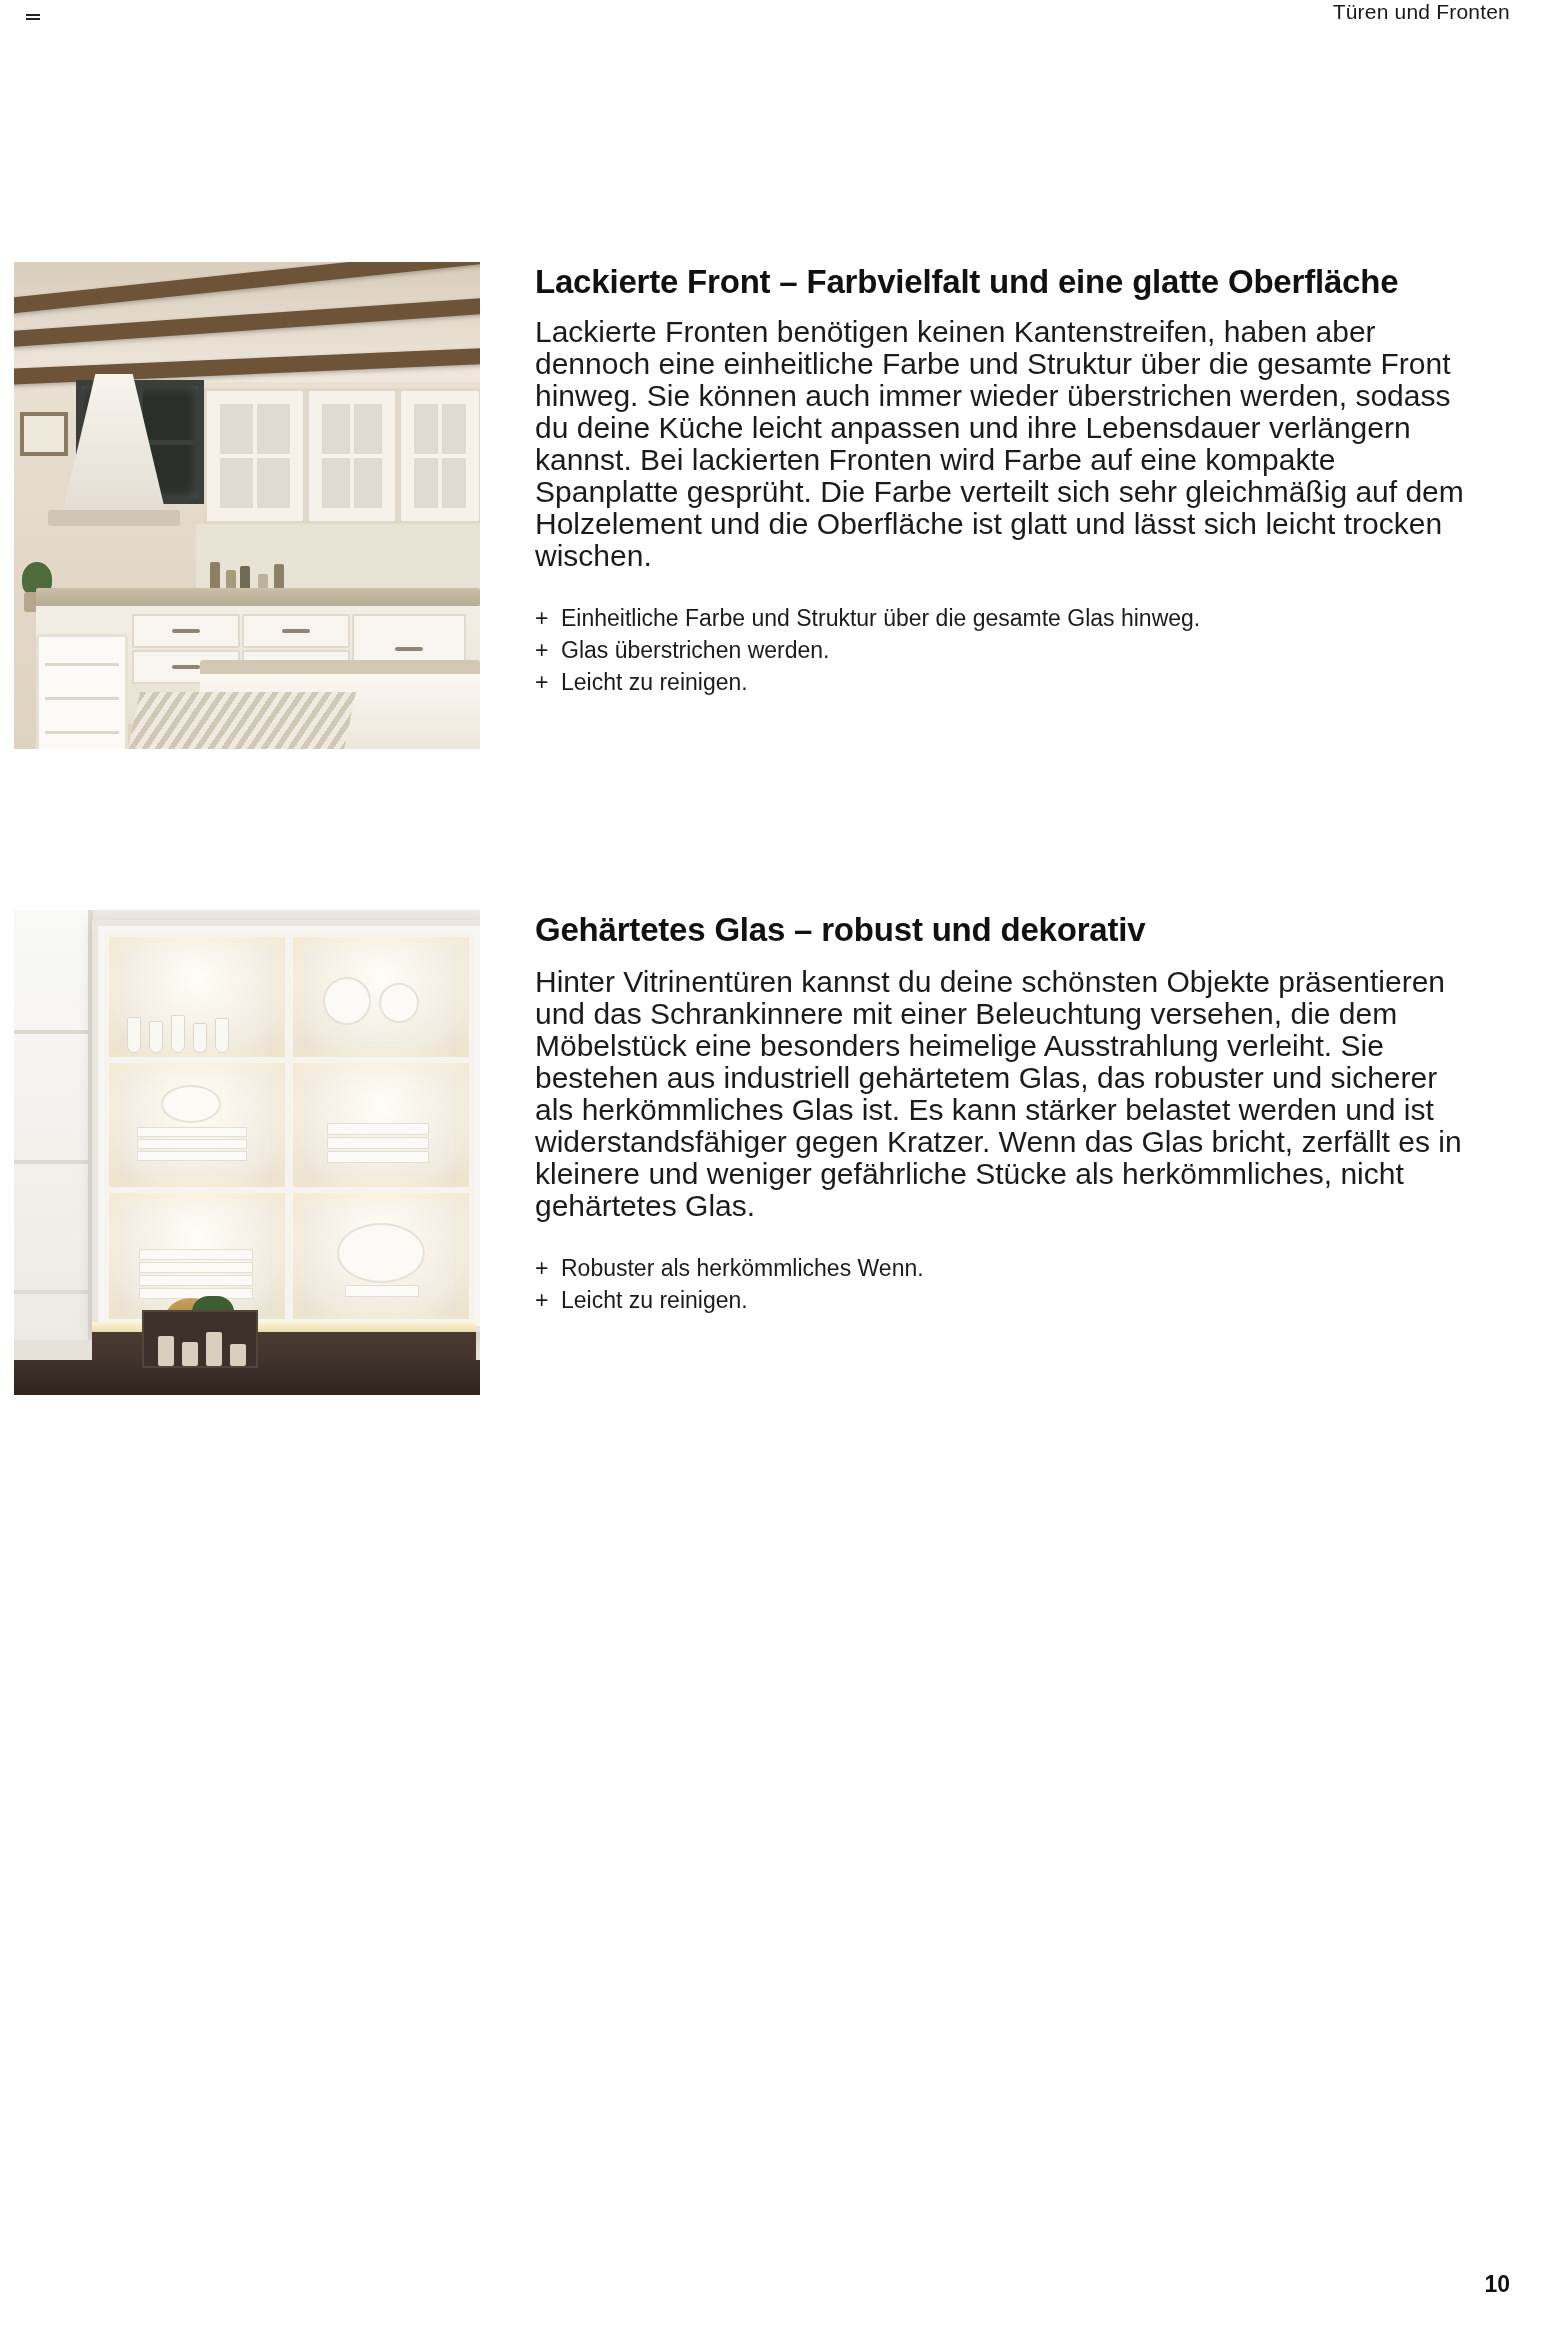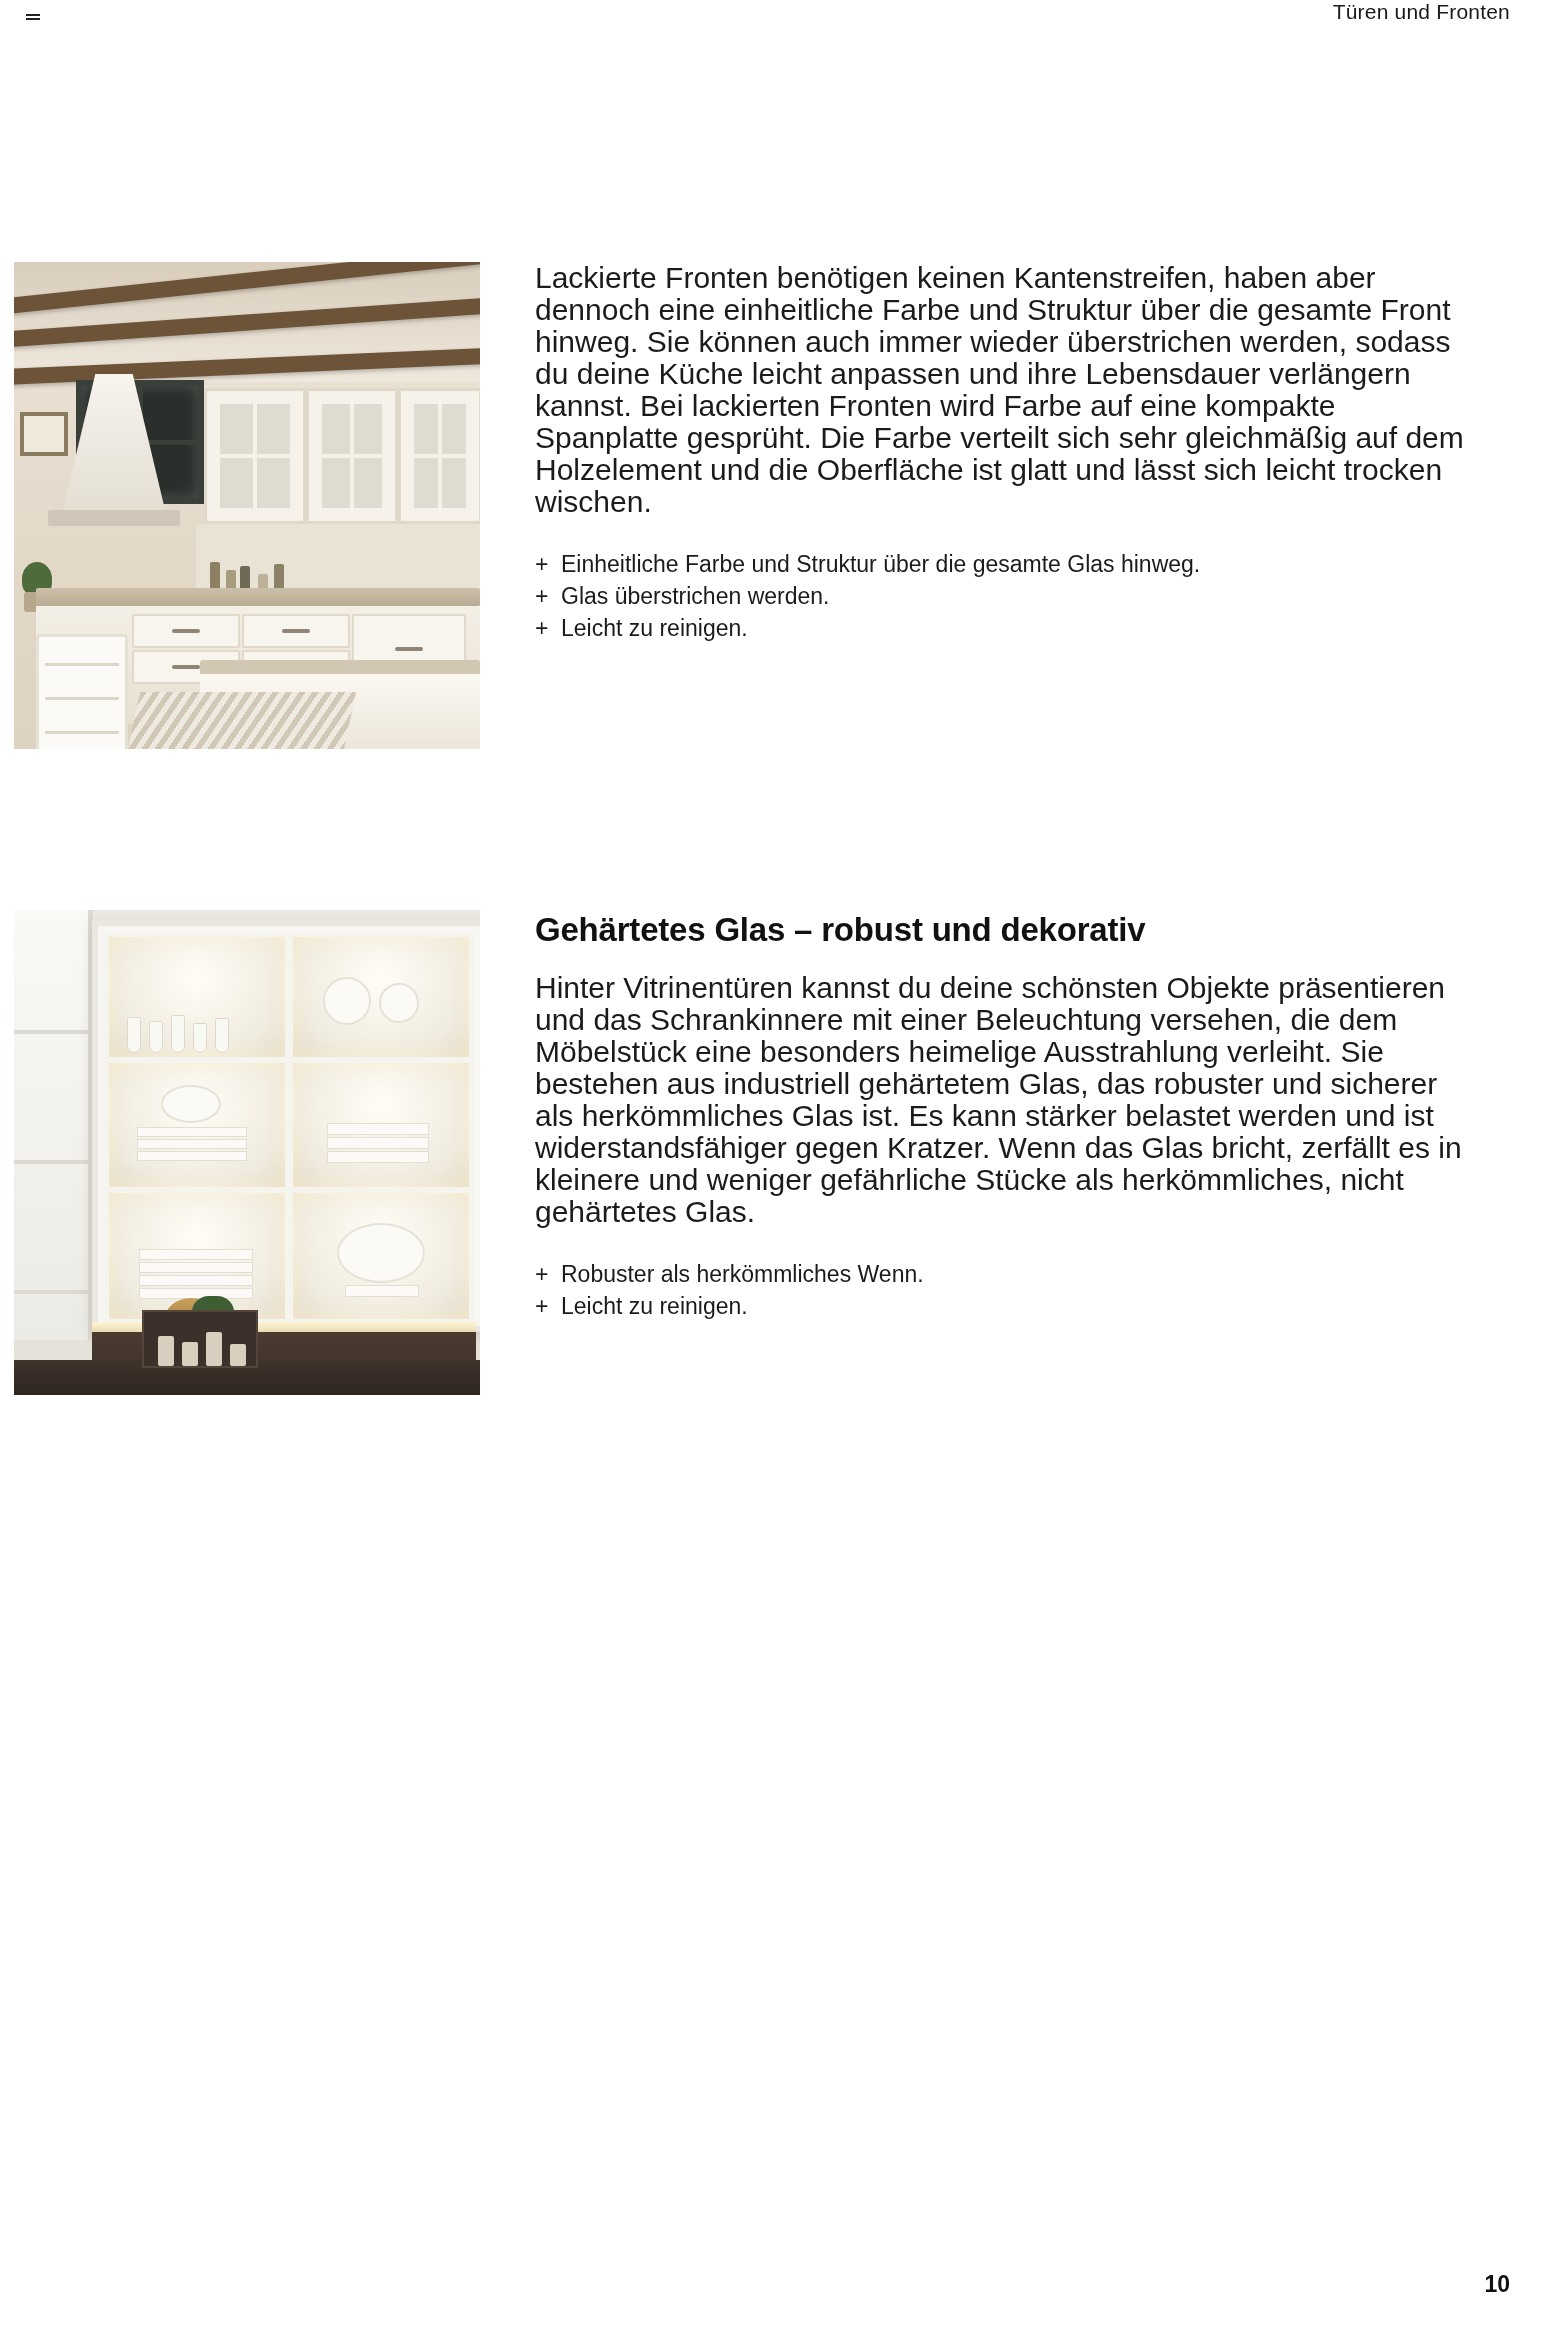--- a/index.html
+++ b/index.html
@@ -73,21 +73,21 @@
   }
 
   h2.section-title {
     margin: 0 0 14px 0;
     font-size: 33px;
     font-weight: bold;
     letter-spacing: -0.2px;
     line-height: 1.2;
     color: #111;
   }
-  #section-2 h2.section-title { margin-bottom: 22px; }
+  #section-2 h2.section-title { margin-bottom: 16px; }
 
   p.body-text {
     margin: 0;
     font-size: 30px;
     line-height: 32px;
     color: #1b1b1b;
     max-width: 935px;
   }
 
   ul.plus-list {
@@ -379,20 +379,21 @@
           <i style="top:60px;"></i>
           <i style="top:94px;"></i>
       </div>
 
       <div class="k1-island"></div>
       <div class="k1-rug"></div>
     </div>
   </div>
 
   <div class="text-col">
+    <h2 class="section-title">Lackierte Front – Farbvielfalt und eine glatte Oberfläche</h2>
     <p class="body-text">Lackierte Fronten benötigen keinen Kantenstreifen, haben aber dennoch eine einheitliche Farbe und Struktur über die gesamte Front hinweg. Sie können auch immer wieder überstrichen werden, sodass du deine Küche leicht anpassen und ihre Lebensdauer verlängern kannst. Bei lackierten Fronten wird Farbe auf eine kompakte Spanplatte gesprüht. Die Farbe verteilt sich sehr gleichmäßig auf dem Holzelement und die Oberfläche ist glatt und lässt sich leicht trocken wischen.</p>
     <ul class="plus-list">
       <li>
         <span class="plus-mark">+</span>
         <span>Einheitliche Farbe und Struktur über die gesamte Glas hinweg.</span>
       </li>
       <li>
         <span class="plus-mark">+</span>
         <span>Glas überstrichen werden.</span>
       </li>

